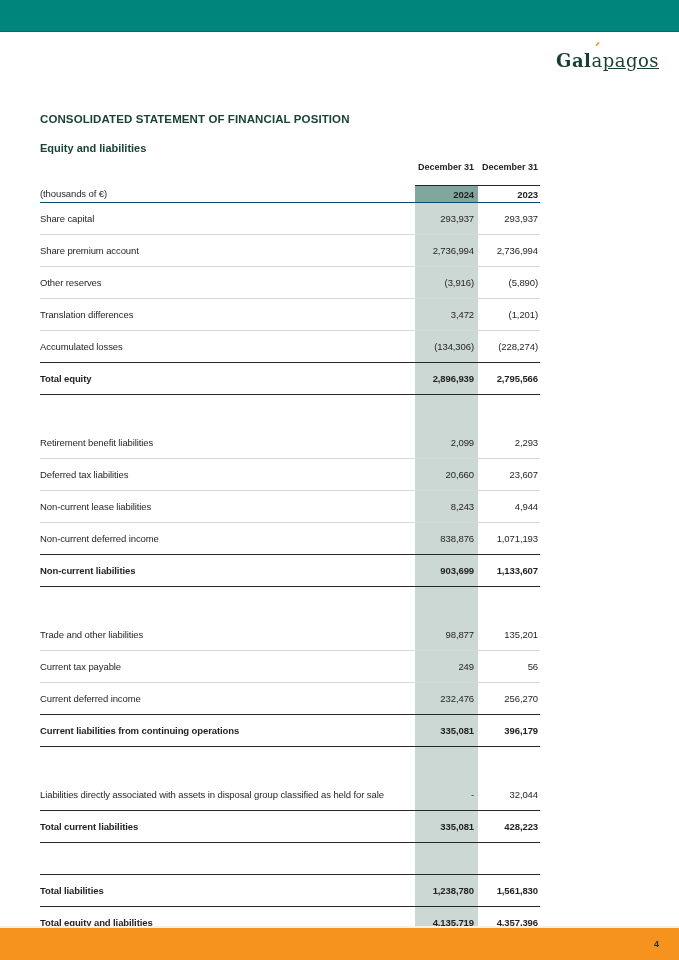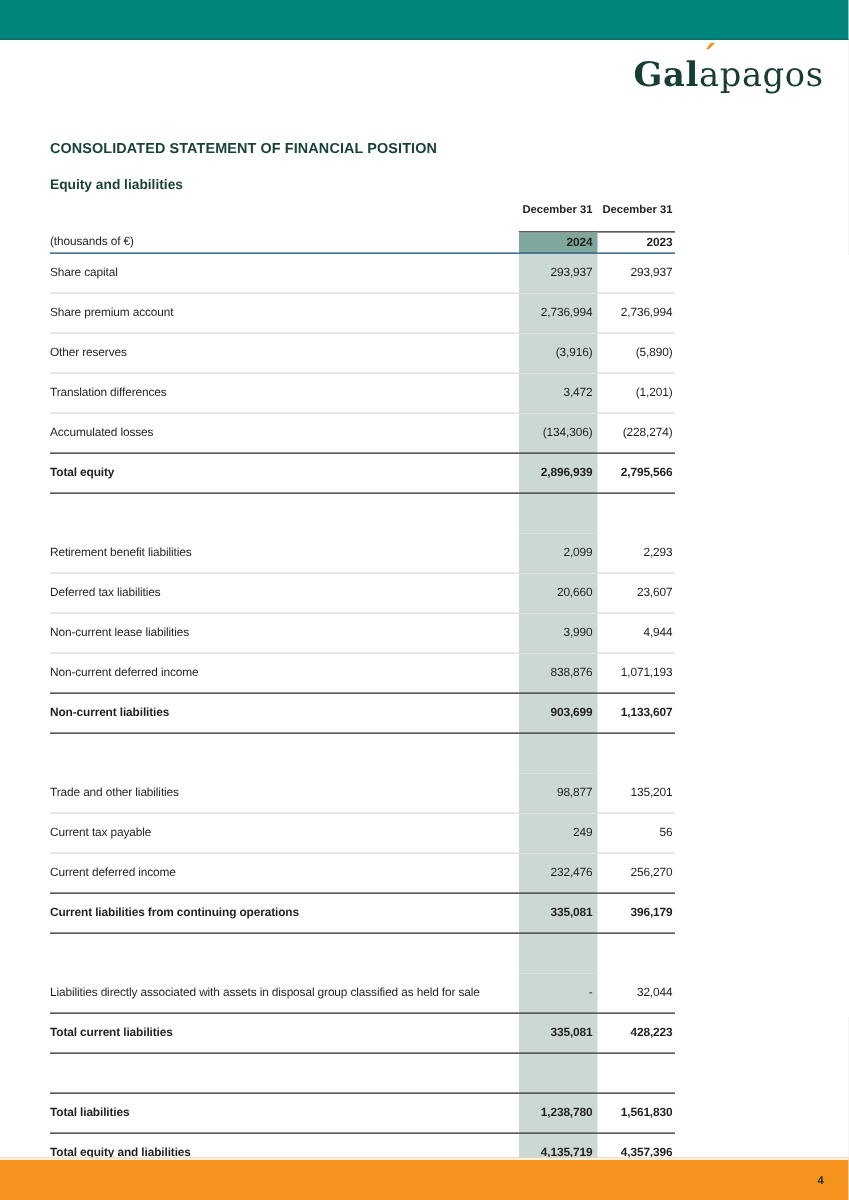--- a/index.html
+++ b/index.html
@@ -14,27 +14,27 @@
   }
   .topbar {
     position: absolute; top: 0; left: 0;
     width: 100%; height: 32px;
     background: #00857C;
     border-bottom: 1px solid #0c6b63;
   }
   .logo {
     position: absolute; top: 46px; right: 20px;
     font-family: "DejaVu Serif", serif;
-    font-size: 27px; line-height: 30px;
+    font-size: 18px; line-height: 30px;
     color: #163E36;
     letter-spacing: 0.5px;
     white-space: nowrap;
   }
   .logo .logo-bold { font-weight: 800; }
-  .logo .logo-light { font-weight: 400; }
+  .logo .logo-light { font-weight: 400; text-decoration: underline; }
   .logo .logo-a { position: relative; font-weight: 400; display: inline-block; }
   .logo .logo-accent {
     position: absolute; left: 50%; top: -0.48em;
     transform: translateX(-50%);
     color: #F6921E; font-weight: 700;
   }
   .doc-title {
     position: absolute; left: 40px; top: 113px; margin: 0;
     font-size: 11.5px; font-weight: bold;
     color: #1A4338; letter-spacing: 0.1px;
@@ -160,21 +160,21 @@
           <td class="num y24col">2,099</td>
           <td class="num">2,293</td>
         </tr>
         <tr class="data">
           <td class="lbl">Deferred tax liabilities</td>
           <td class="num y24col">20,660</td>
           <td class="num">23,607</td>
         </tr>
         <tr class="data">
           <td class="lbl">Non-current lease liabilities</td>
-          <td class="num y24col">3,990</td>
+          <td class="num y24col">8,243</td>
           <td class="num">4,944</td>
         </tr>
         <tr class="data no-sep">
           <td class="lbl">Non-current deferred income</td>
           <td class="num y24col">838,876</td>
           <td class="num">1,071,193</td>
         </tr>
         <tr class="total">
           <td class="lbl">Non-current liabilities</td>
           <td class="num y24col">903,699</td>

